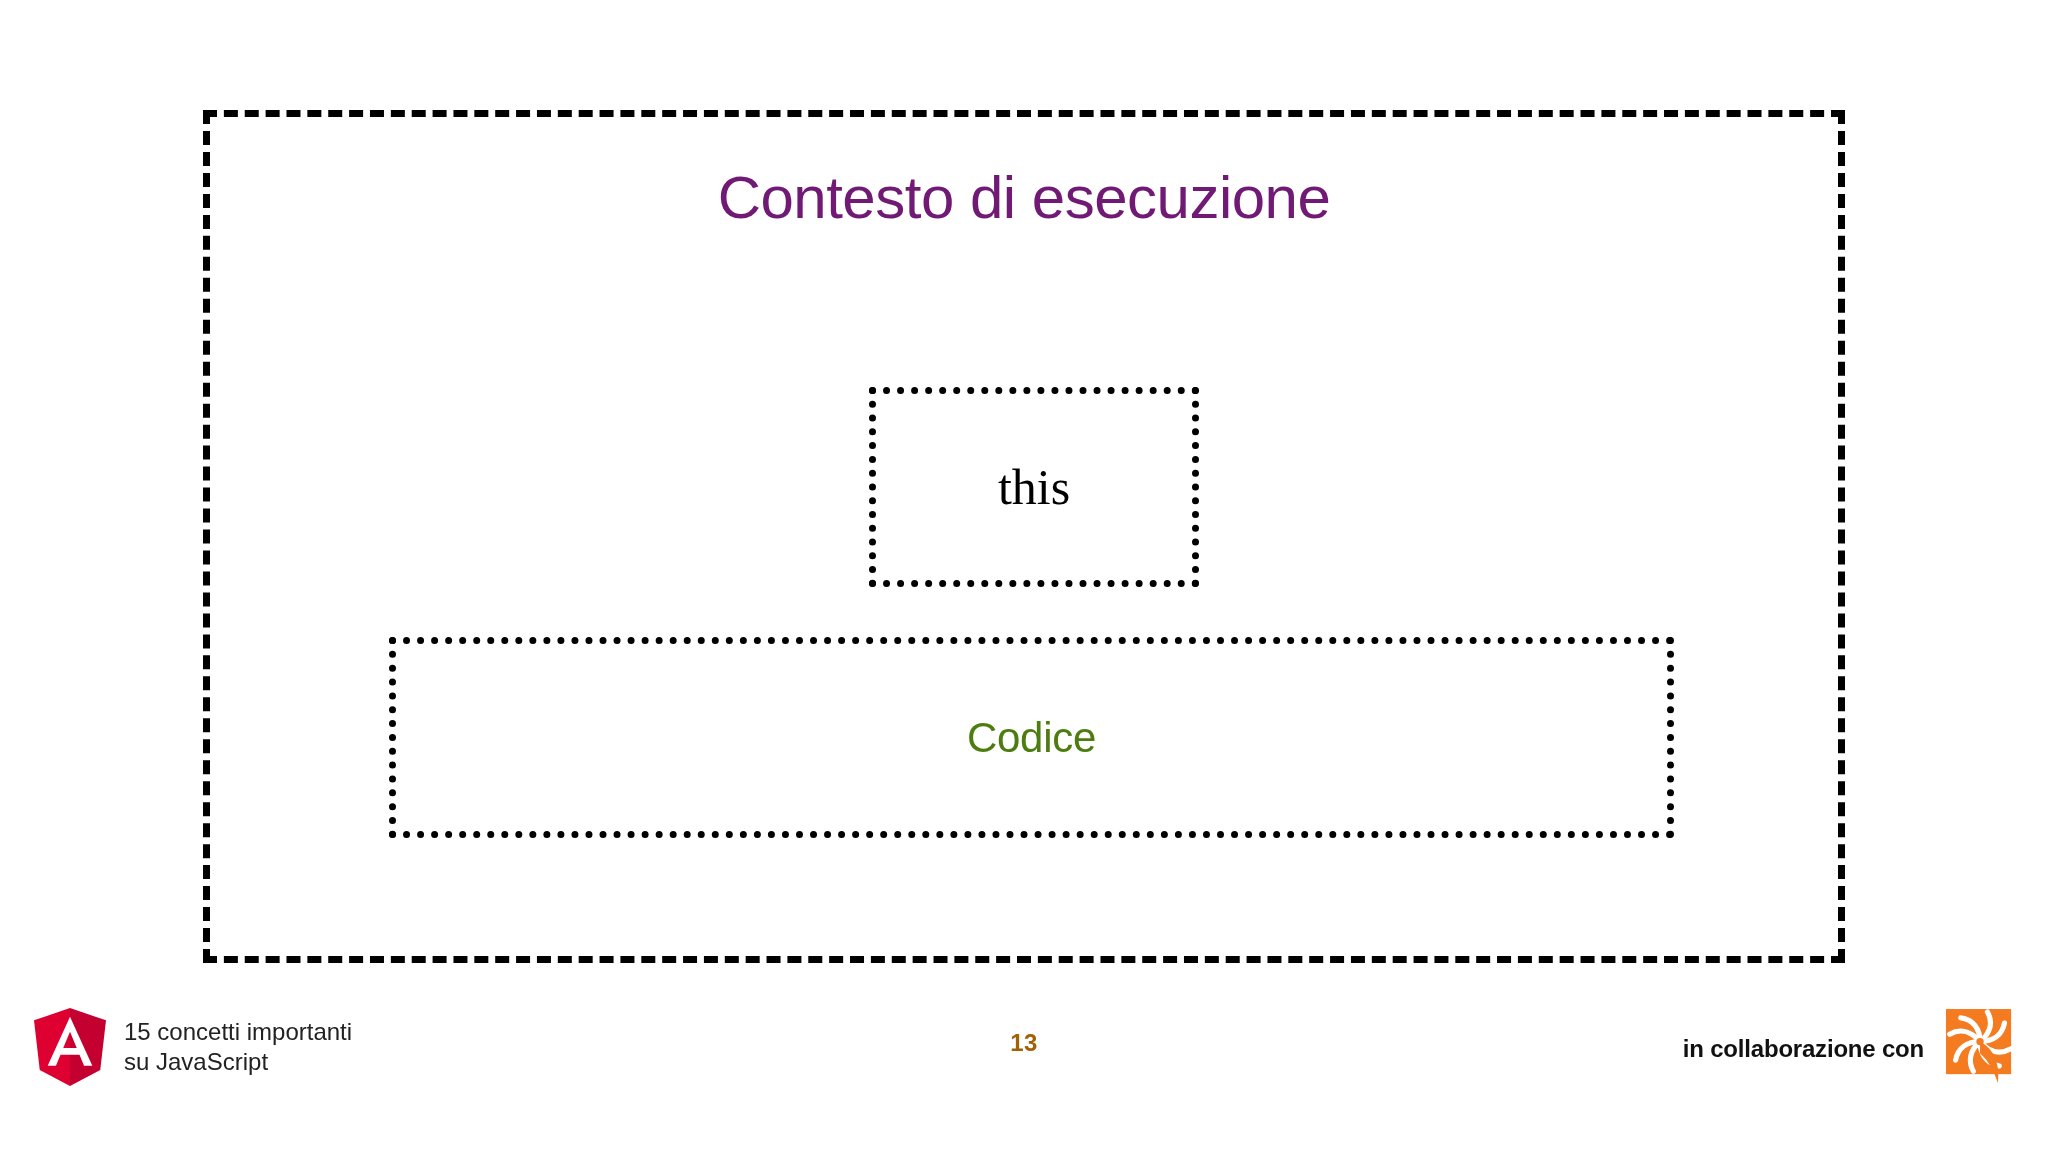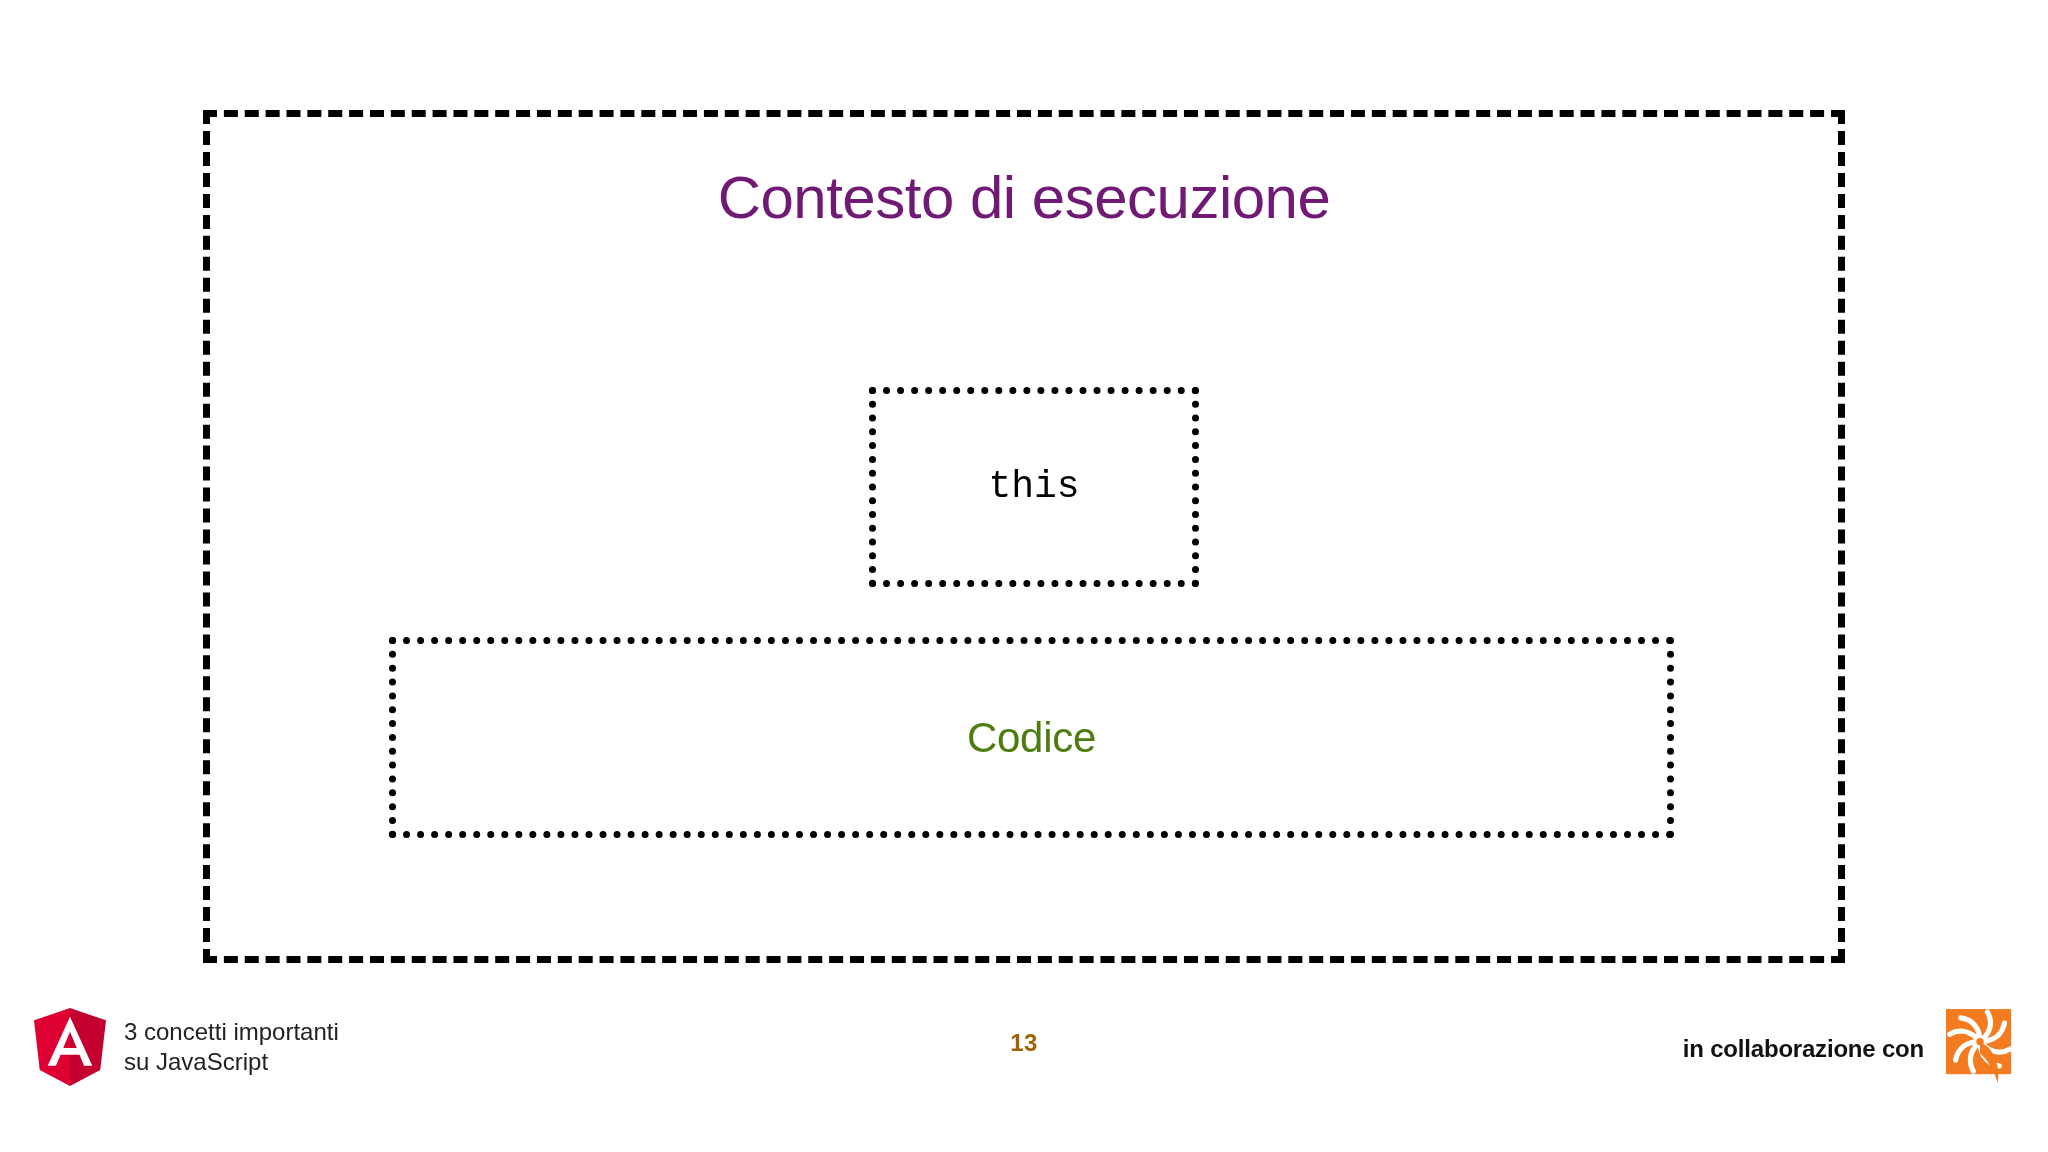--- a/index.html
+++ b/index.html
@@ -75,22 +75,22 @@
 
   .slot-label {
     font-size: 40px;
     line-height: 1.12;
     font-weight: 400;
     letter-spacing: -0.3px;
     color: #000000;
     padding: 0 8px;
   }
   .slot-label.mono {
-    font-family: Liberation Mono, monospace;
-    font-size: 38px;
+    font-family: Liberation Serif, serif;
+    font-size: 50px;
     letter-spacing: 0px;
   }
 
   
   .code-box {
     position: absolute;
     left: 179px;
     top: 520px;
     width: 1285px;
     height: 201px;
@@ -205,21 +205,21 @@
     <div class="footer-left">
       <span class="angular-logo">
         <svg viewBox="0 0 100 108" xmlns="http://www.w3.org/2000/svg" aria-hidden="true">
           <polygon points="50,0 0,17 8,86 50,108" fill="#DD0031"></polygon>
           <polygon points="50,0 100,17 92,86 50,108" fill="#C3002F"></polygon>
           <polygon points="50,12 50,12 50,96 50,96 50,12" fill="#DD0031"></polygon>
           <path d="M50 12 L19 80 L30.5 80 L36.8 64.6 L50 64.6 L50 55.3 L40.6 55.3 L50 32.7 L50 12 Z" fill="#FFFFFF"></path>
           <path d="M50 12 L81 80 L69.5 80 L63.2 64.6 L50 64.6 L50 55.3 L59.4 55.3 L50 32.7 L50 12 Z" fill="#FFFFFF"></path>
         </svg>
       </span>
-      <span class="footer-deck-title">3 concetti importanti
+      <span class="footer-deck-title">15 concetti importanti
 su JavaScript</span>
     </div>
 
     <div class="page-number">13</div>
 
     <div class="footer-right">
       <span class="collab-text">in collaborazione con</span>
       <span class="partner-logo">
         <svg viewBox="0 0 100 108" xmlns="http://www.w3.org/2000/svg" aria-hidden="true">
           <rect x="0" y="0" width="88" height="88" fill="#F47B20"></rect>

